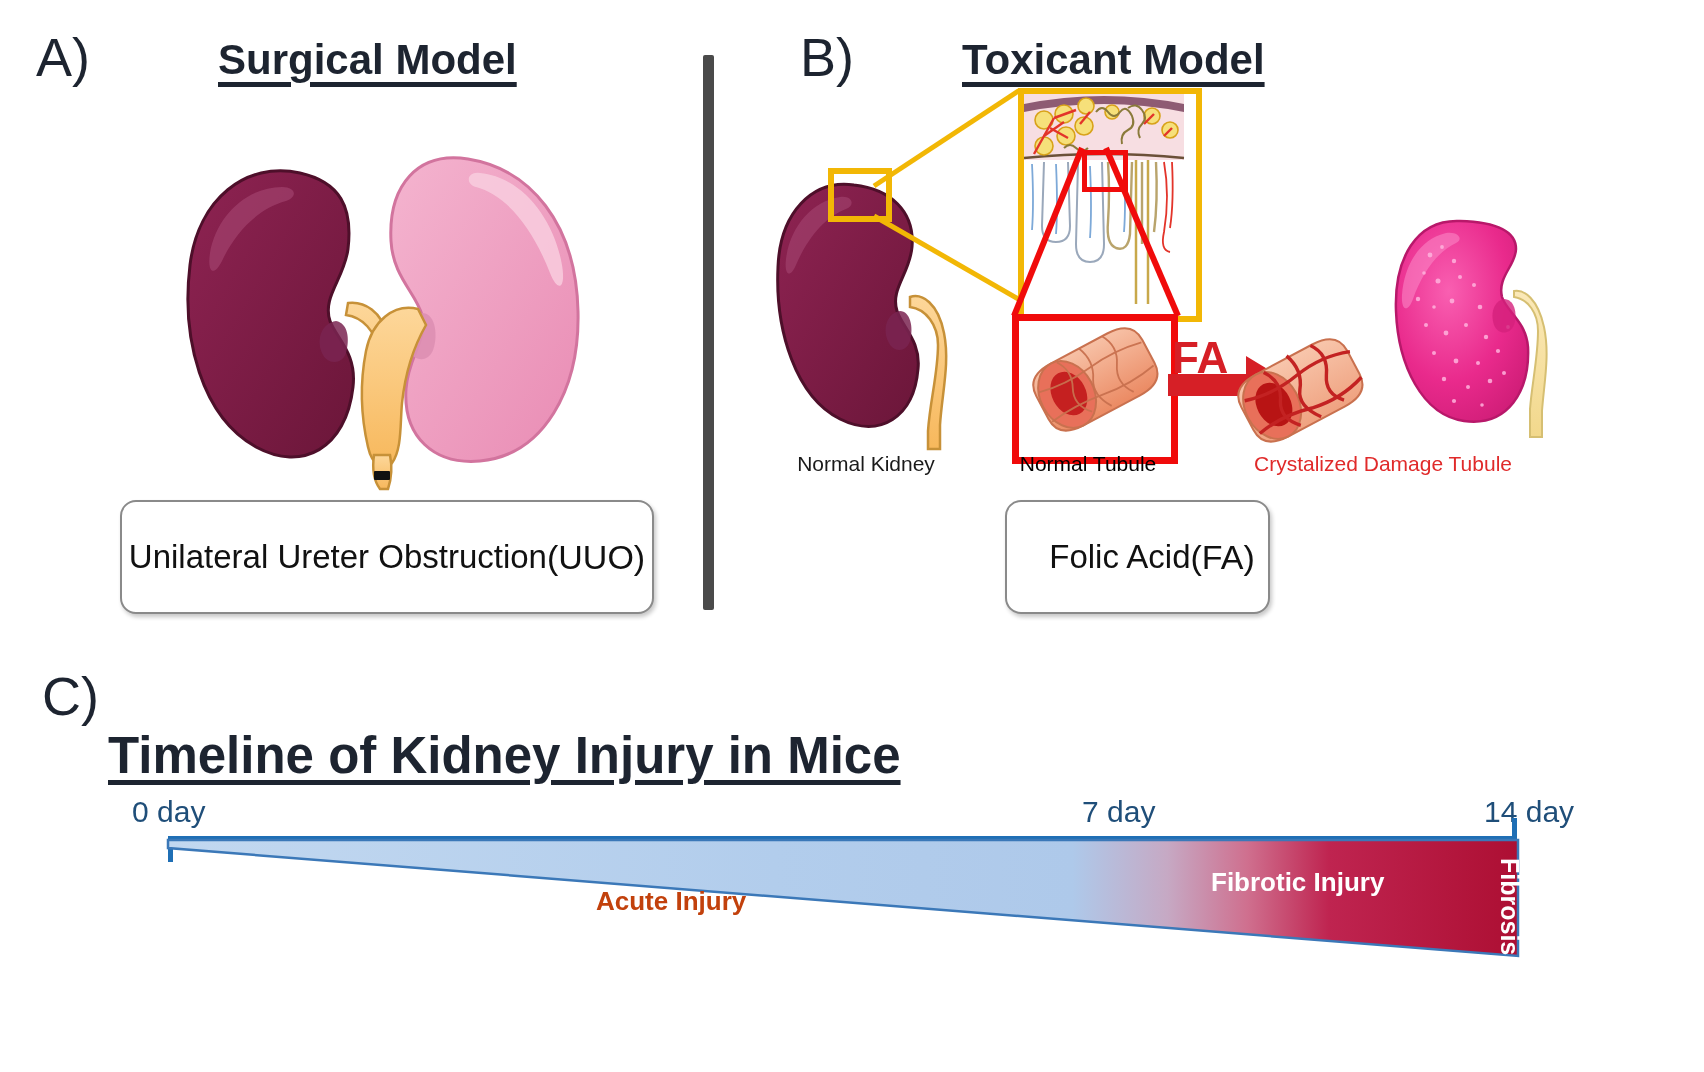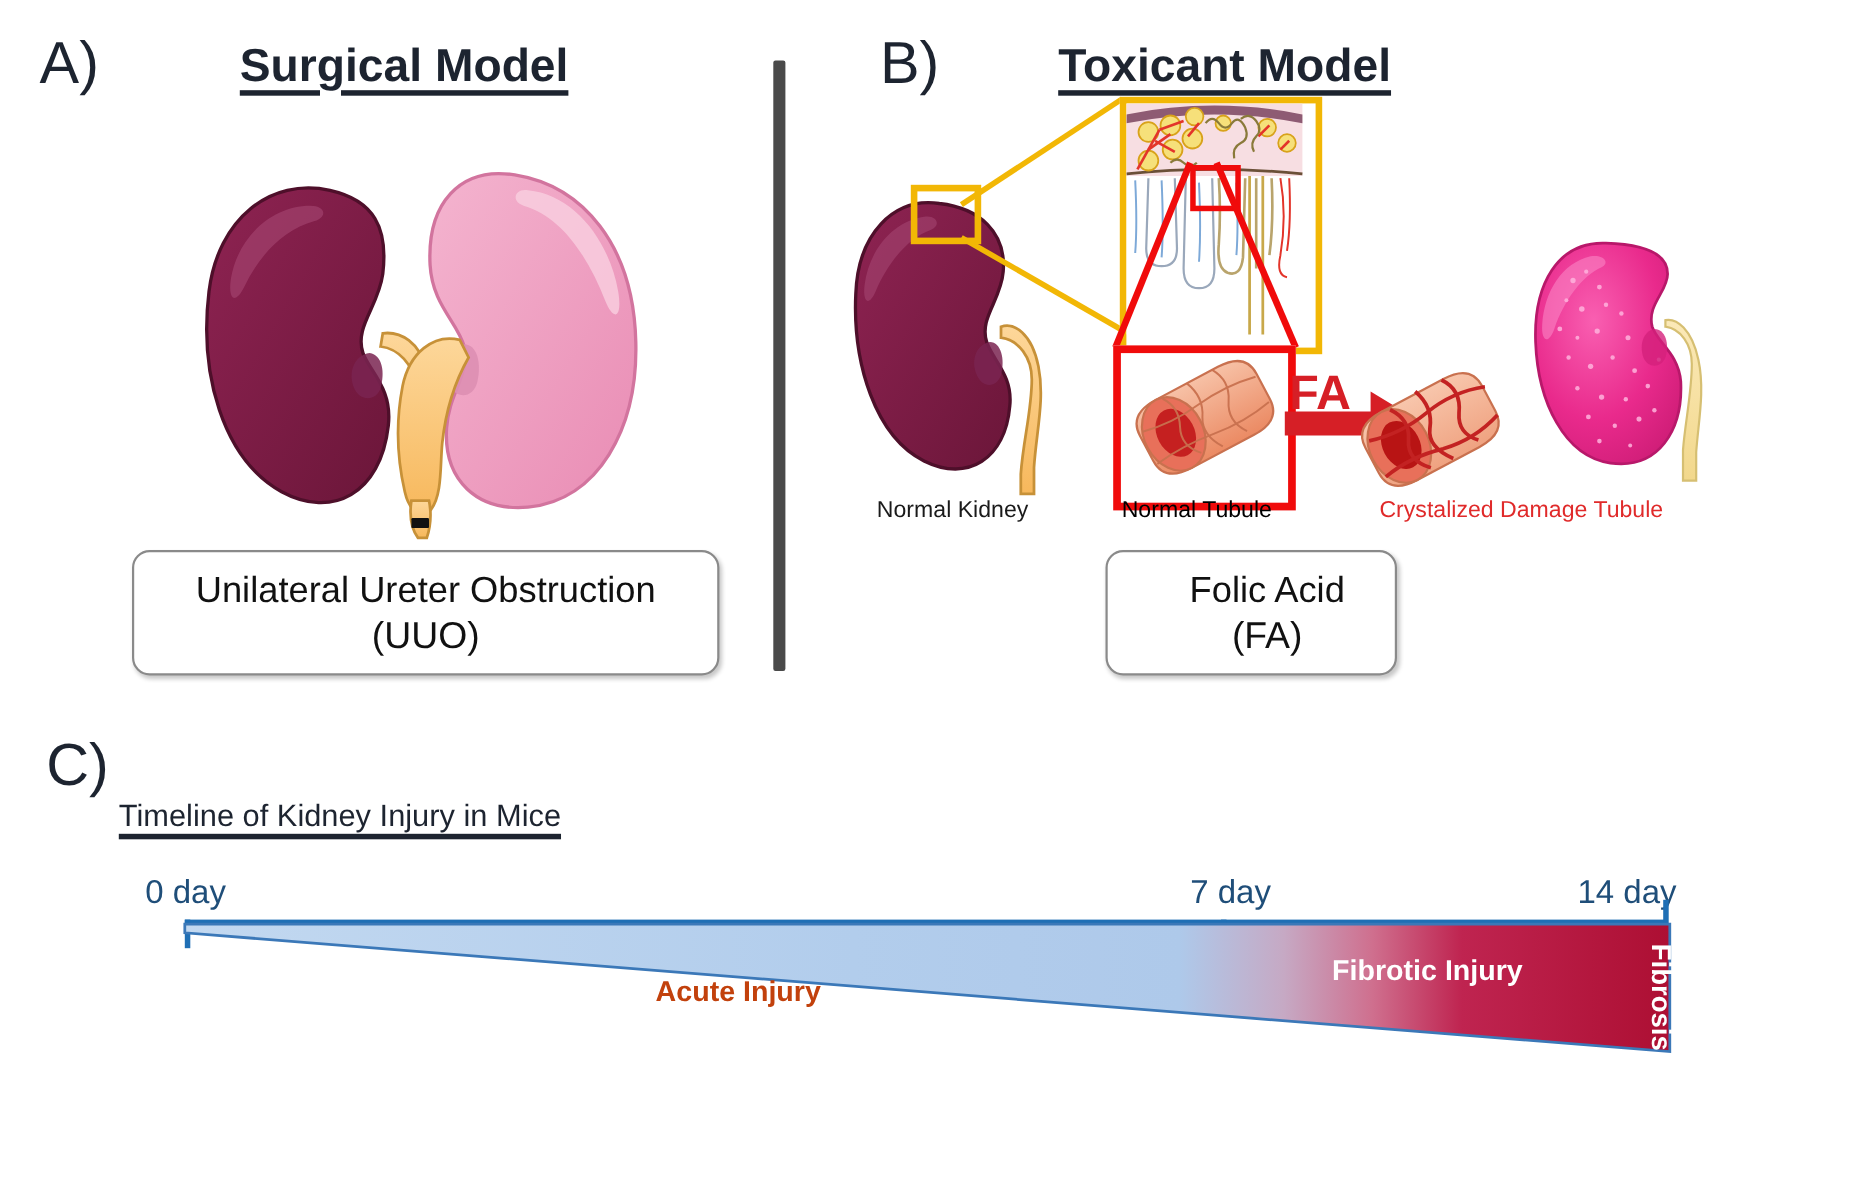--- a/index.html
+++ b/index.html
@@ -5,30 +5,30 @@
   html,body{margin:0;padding:0;background:#fff;}
   body{width:1704px;height:1072px;position:relative;overflow:hidden;
        font-family:"Liberation Sans", sans-serif;color:#1a1a1a;}
   .abs{position:absolute;}
   .panel-letter{font-size:54px;font-weight:400;color:#1d2430;letter-spacing:0px;}
   .panel-title{font-size:42px;font-weight:700;color:#1d2430;
        text-decoration:underline;text-underline-offset:8px;text-decoration-thickness:5px;
        white-space:nowrap;}
   .divider{background:#4a4a4a;width:11px;border-radius:2px;}
   .roundbox{border:2px solid #8a8a8a;border-radius:16px;background:#fff;
-       box-shadow:2px 3px 4px rgba(0,0,0,.22);display:flex;flex-direction:column;
+       box-shadow:2px 3px 4px rgba(0,0,0,.22);display:flex;flex-direction:row;
        align-items:center;justify-content:center;}
   .roundbox .l1{font-size:33px;line-height:42px;color:#111;white-space:nowrap;}
   .roundbox .l2{font-size:34px;line-height:42px;color:#111;white-space:nowrap;}
   .cap{font-size:21px;white-space:nowrap;text-align:center;}
   .cap.black{color:#1a1a1a;}
   .cap.green{color:#000000;}
   .cap.red{color:#e02a2a;}
   .fa-label{font-size:44px;font-weight:700;color:#d61f26;}
-  .tl-title{font-size:28px;font-weight:400;color:#1d2430;
+  .tl-title{font-size:51px;font-weight:700;color:#1d2430;
        text-decoration:underline;text-underline-offset:7px;text-decoration-thickness:5px;
        white-space:nowrap;}
   .tl-day{font-size:30px;color:#1f4e79;white-space:nowrap;}
   .tl-tick{background:#1f6fb5;width:5px;}
   .tl-band-label{font-size:26px;font-weight:700;white-space:nowrap;}
   .acute-lbl{color:#c2410c;margin-top:19px;}
   .fib-lbl{color:#ffffff;}
   .fibrosis-lbl{color:#ffffff;font-size:25px;font-weight:700;
        transform:rotate(90deg);transform-origin:left top;white-space:nowrap;}
   .yellowbox{border:6px solid #f2b705;background:#fff;}
@@ -322,21 +322,21 @@
   <div class="l1">Folic Acid</div>
   <div class="l2">(FA)</div>
 </div>
 
 <div class="abs panel-letter" style="left:42px;top:665px;">C)</div>
 
 <div class="abs tl-title" style="left:108px;top:726px;">Timeline of Kidney Injury in Mice</div>
 
 <div class="abs tl-day" style="left:132px;top:795px;">0 day</div>
 <div class="abs tl-day" style="left:1082px;top:795px;">7 day</div>
-<div class="abs tl-day" style="left:1434px;top:795px;">14 day</div>
+<div class="abs tl-day" style="left:1484px;top:795px;">14 day</div>
 
 <div class="abs" style="left:168px;top:836px;width:1348px;height:6px;background:#1f6fb5;"></div>
 <div class="abs tl-tick" style="left:168px;top:836px;height:26px;"></div>
 <div class="abs tl-tick" style="left:1110px;top:836px;height:26px;"></div>
 <div class="abs tl-tick" style="left:1512px;top:818px;height:44px;"></div>
 
 <div class="abs" style="left:168px;top:840px;width:1350px;height:120px;">
   <svg width="1350" height="120" viewBox="0 0 1350 120" preserveAspectRatio="none">
     <defs>
       <linearGradient id="tlGrad" x1="0" y1="0" x2="1" y2="0">

